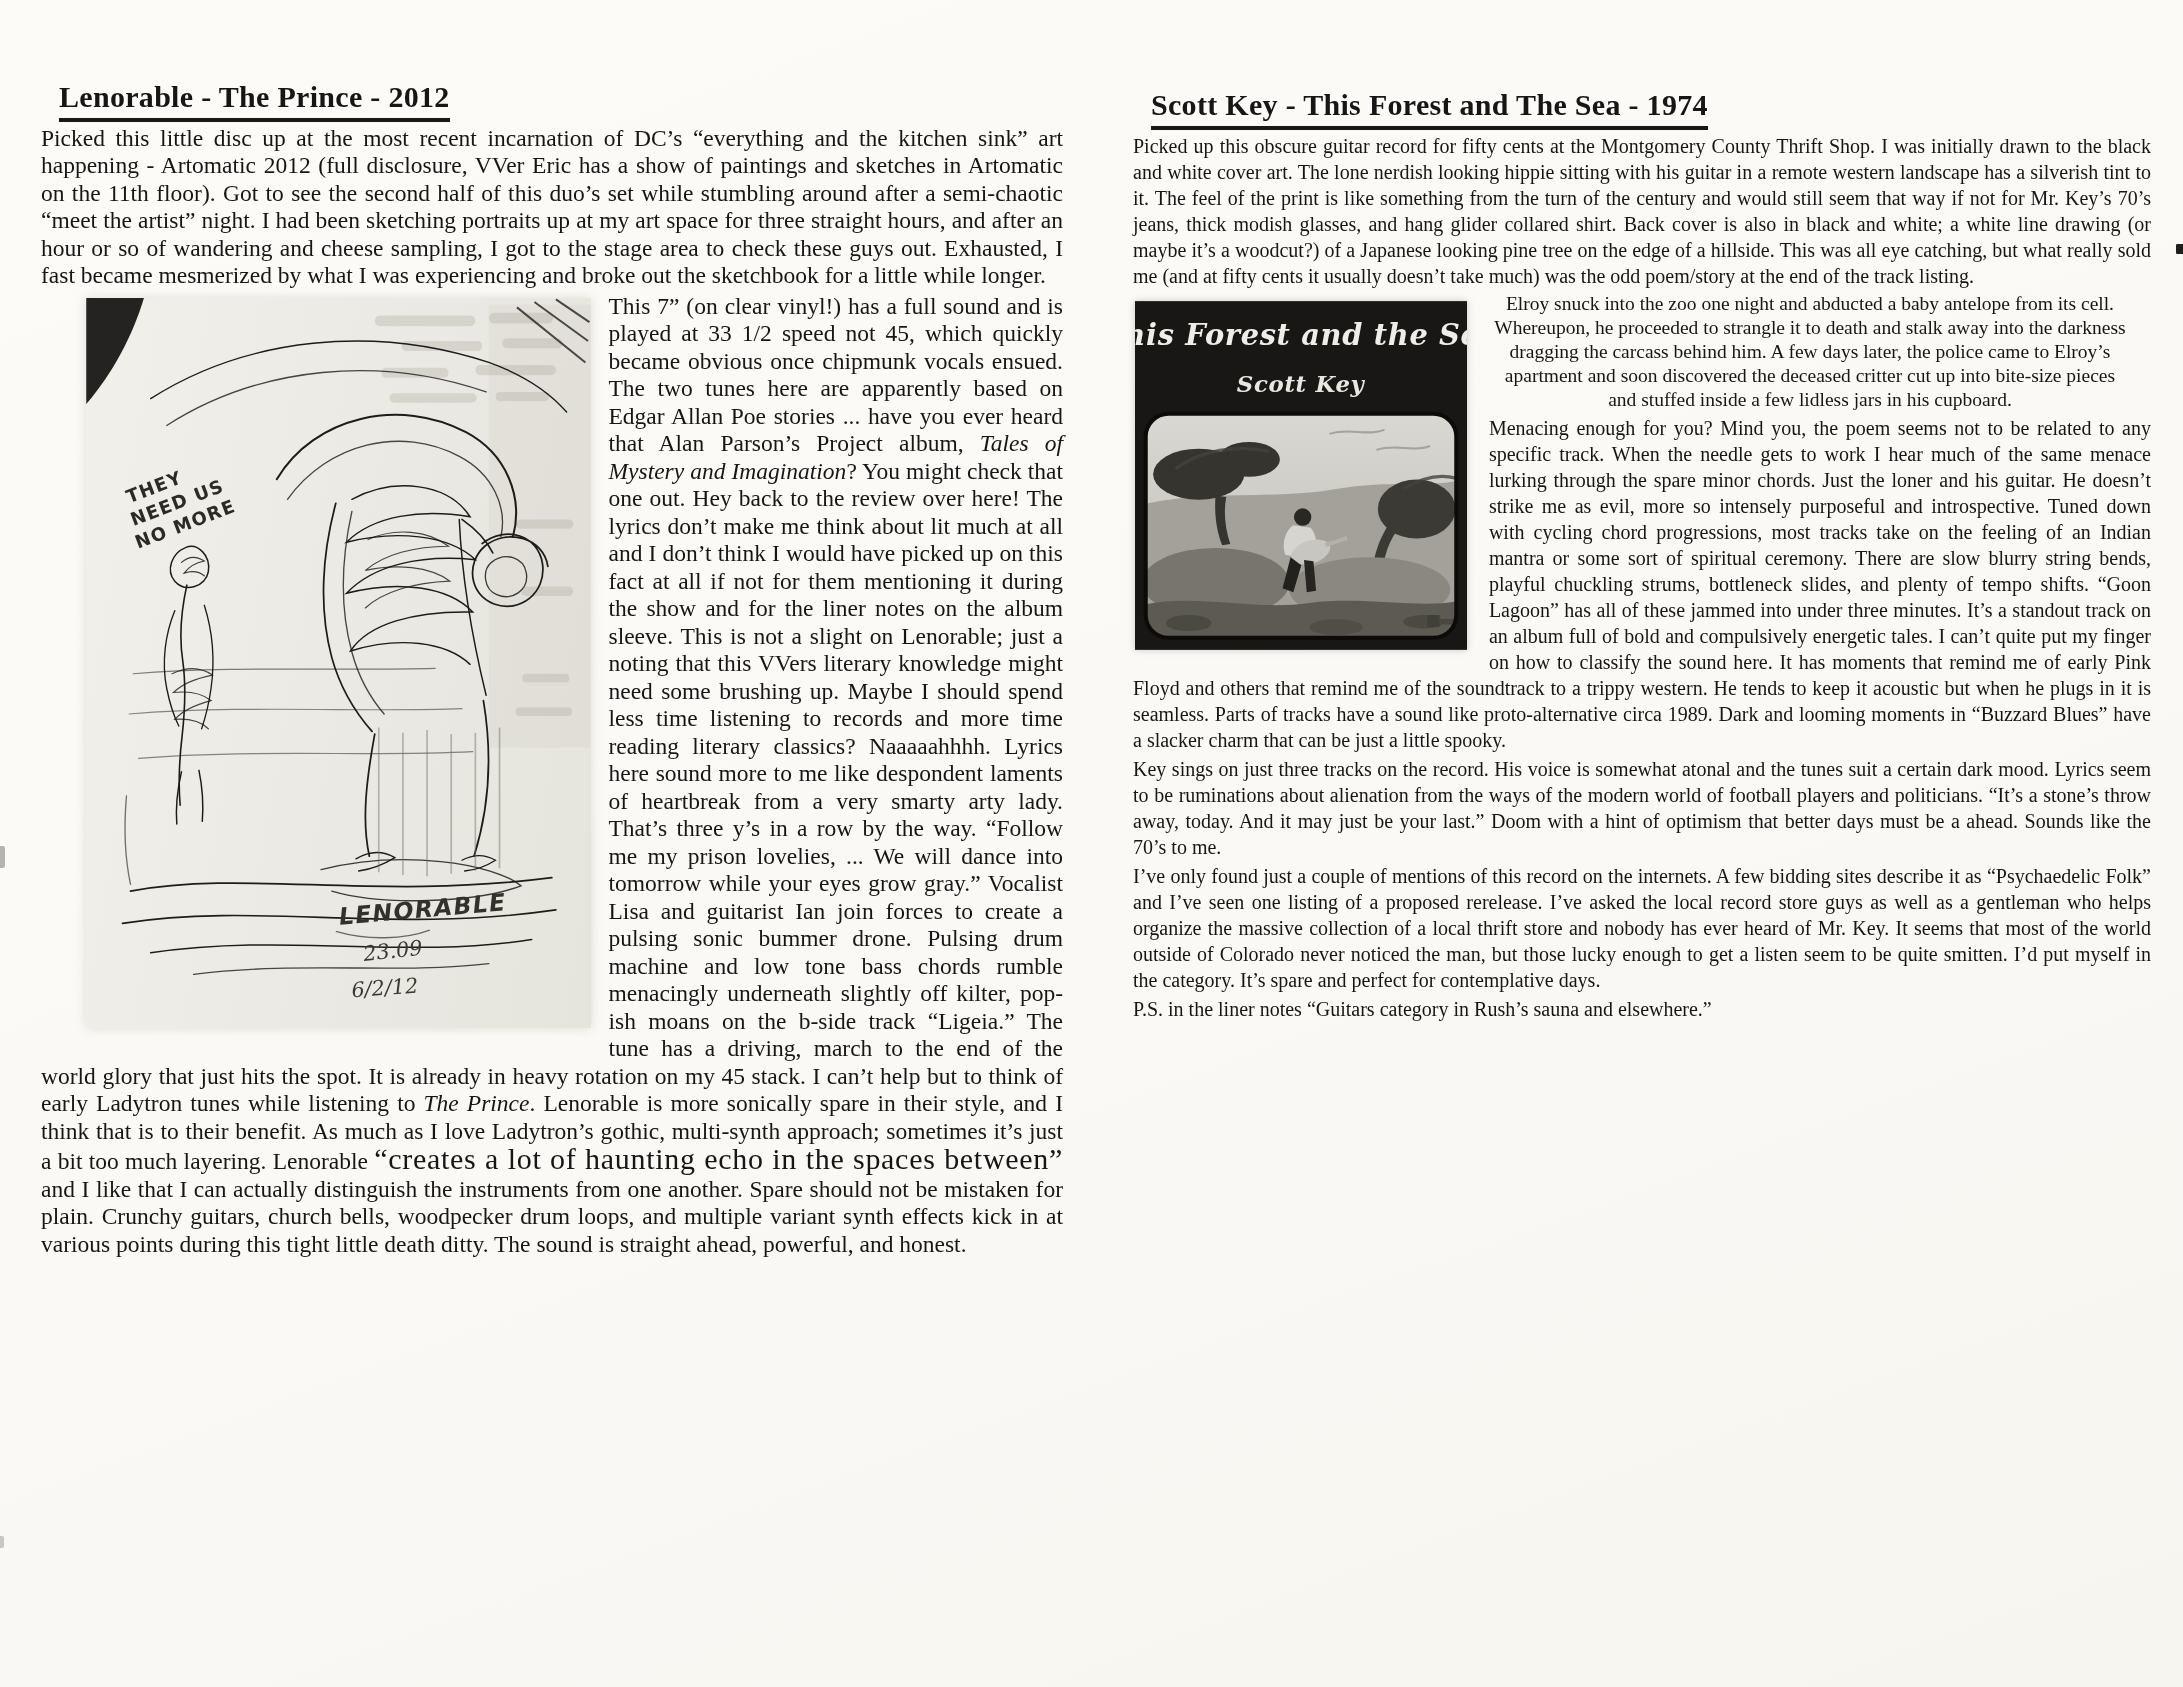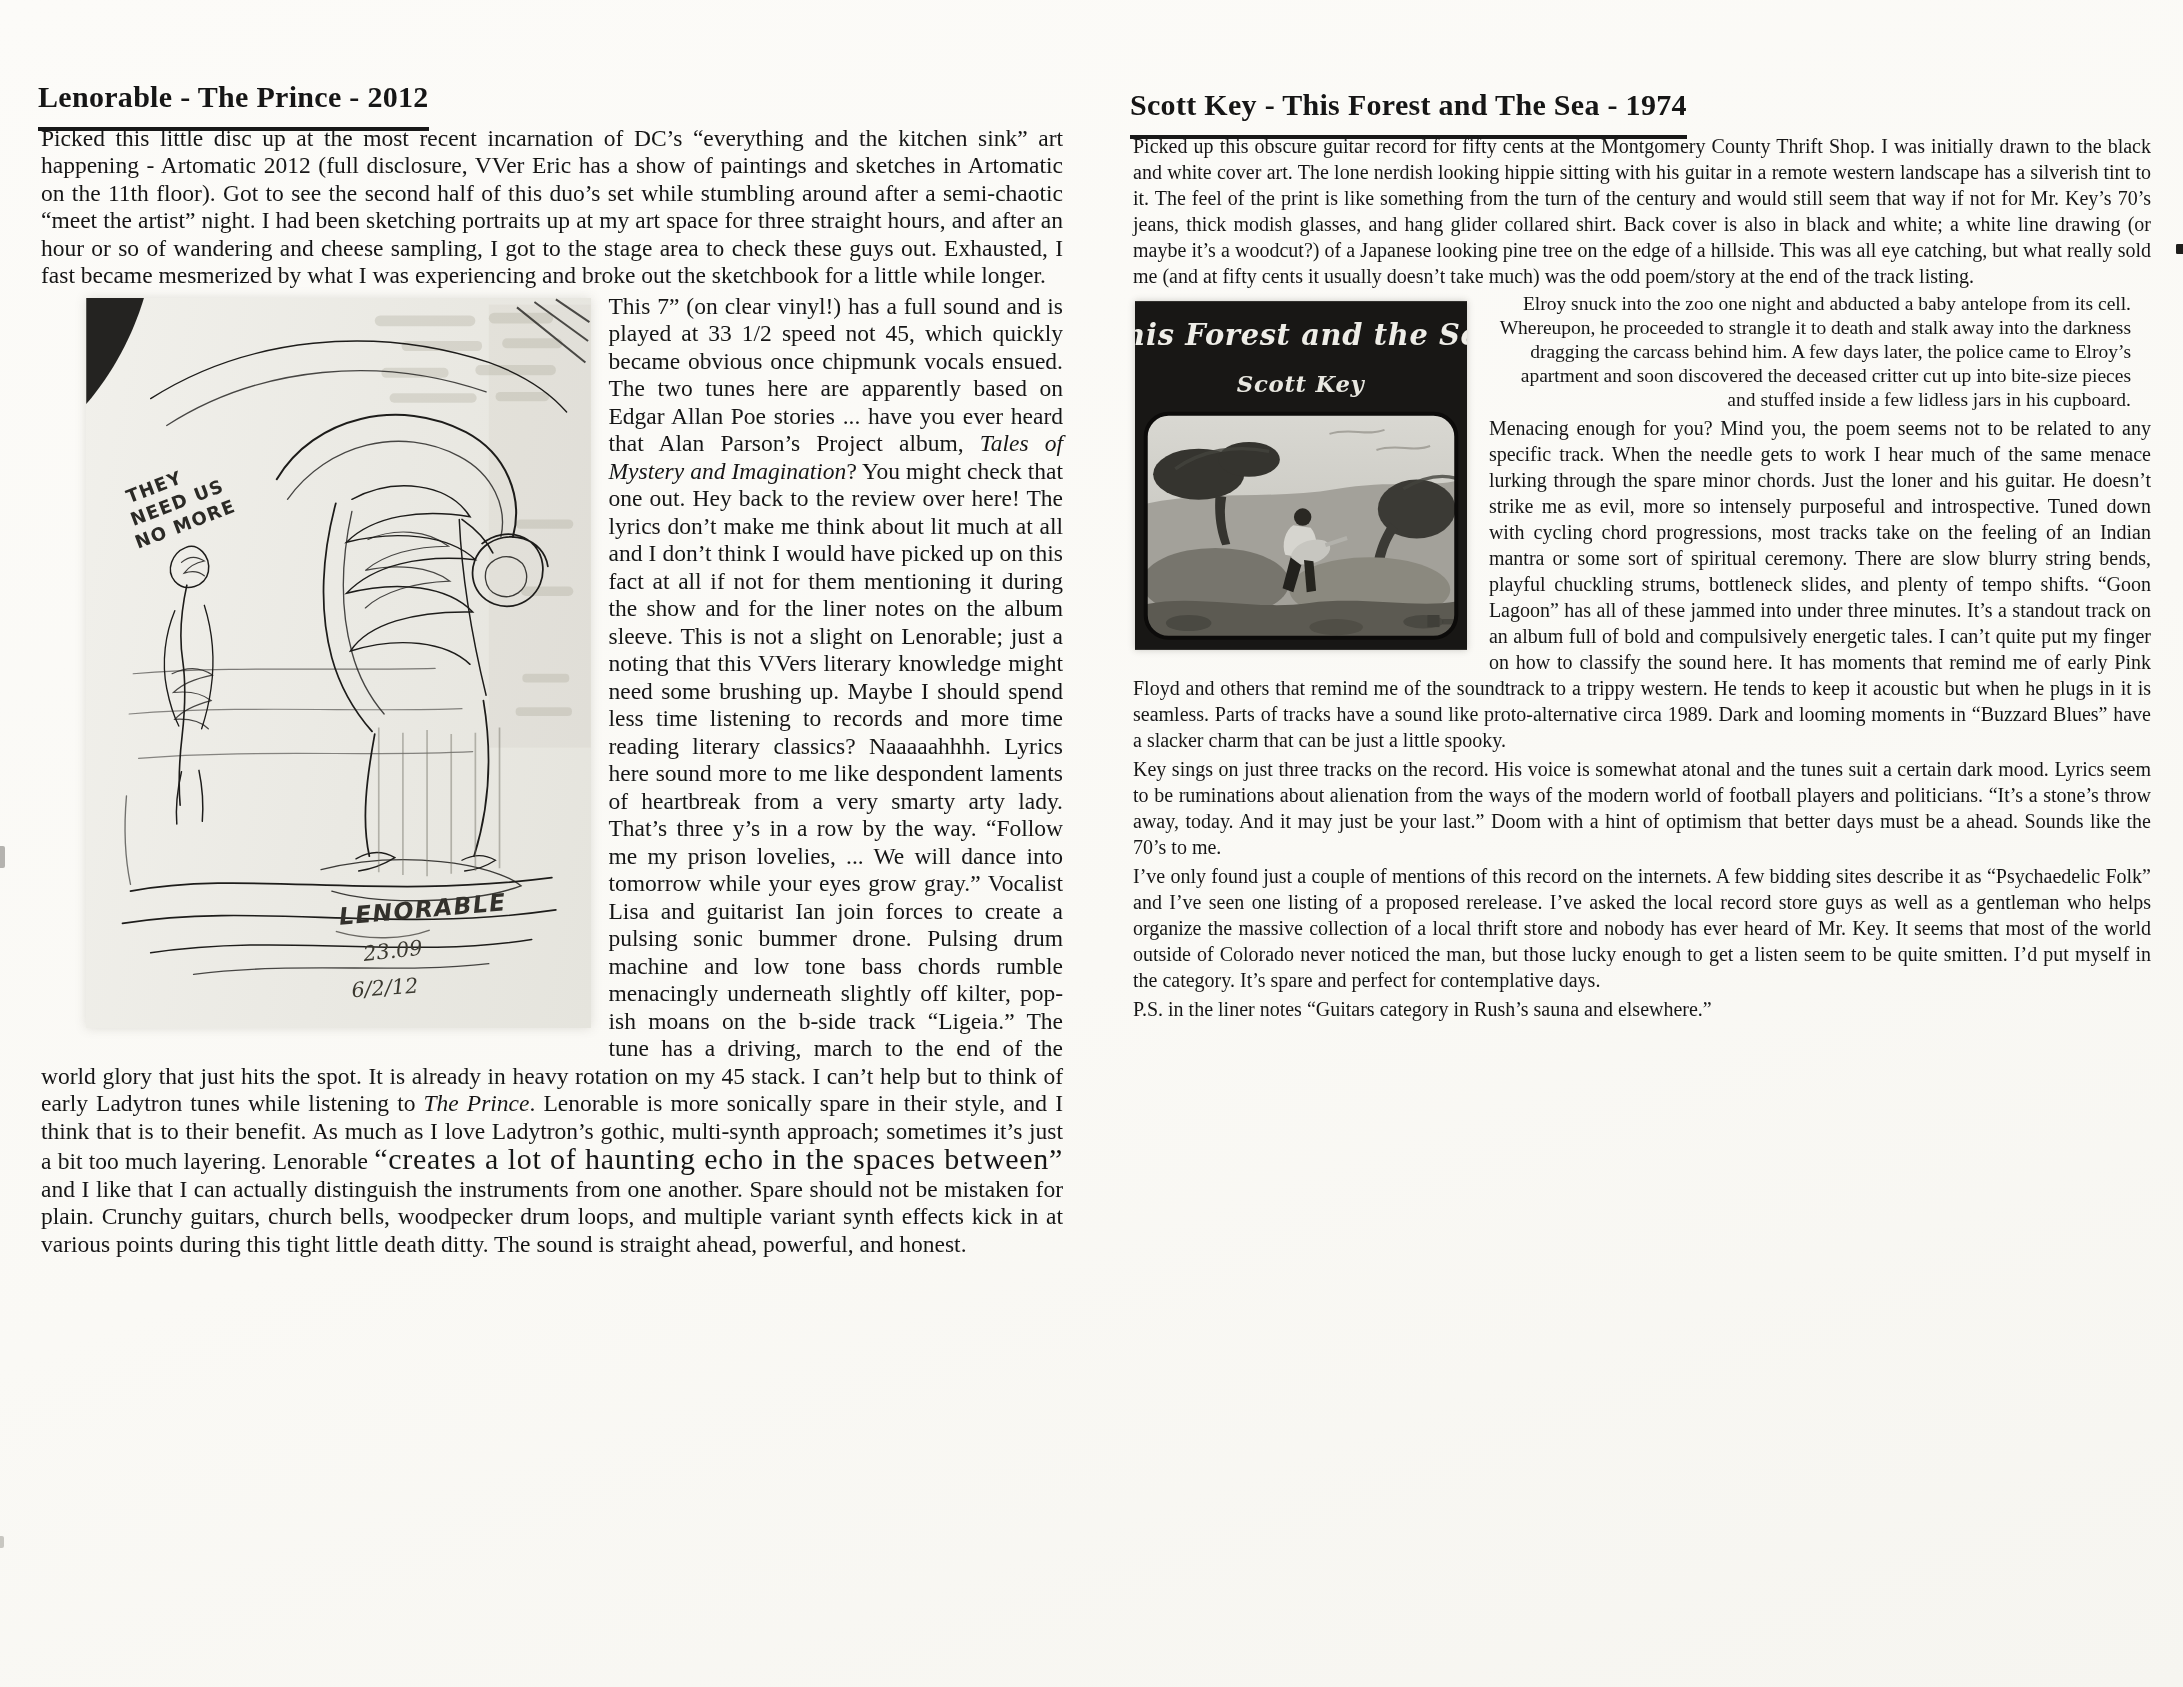--- a/index.html
+++ b/index.html
@@ -13,41 +13,41 @@
   }
   .page {
     position:absolute; inset:0;
     background:linear-gradient(160deg,#fcfbf8 0%, #faf9f5 55%, #f6f5f0 100%);
   }
   .article { position:absolute; }
   #left-col  { left:38px;  top:79px; width:1028px; }
   #right-col { left:1130px; top:87px; width:1024px; }
 
   h1.title { font-size:30px; line-height:35px; margin:0 0 10.7px 0; font-weight:bold; letter-spacing:0.3px; }
-  h1 .u { border-bottom:4px solid #181818; padding-bottom:14px; }
+  h1 .u { border-bottom:4px solid #181818; padding-bottom:5px;margin-left:21px; }
 
   p.body { font-size:23.5px; line-height:27.5px; text-align:justify; margin:3px; }
   #right-col p.body { font-size:20px; line-height:26px; }
 
   .it  { font-style:italic; }
   .bigq { font-size:30px; letter-spacing:0.7px; }
 
   .sketch-float {
     float:left; width:505px; height:730px;
     margin:5.4px 17.5px 12px 48px;
     background:linear-gradient(100deg,#f1f0eb 0%, #eae9e3 55%, #e5e4dd 100%);
     box-shadow:0 0 10.7px rgba(95,90,75,.18);
   }
   .cover-float {
     float:left; width:332px; height:349px;
     margin:9.4px 21.5px 12px 5.4px;
     box-shadow:0 0 6.7px rgba(60,58,50,.25);
   }
   .poem {
-    font-size:19.5px; line-height:24px; text-align:right;
+    font-size:19.5px; line-height:24px; text-align:center;
     margin:2.7px 23px 0 9.4px;
   }
   .after-poem { margin-top:10.7px; }
   .gap { margin-top:26px; }
 
   .speck { position:absolute; }
   #speck-right { right:0; top:244px; width:7.4px; height:10px; background:#1e1e1c; border-radius:1.3px 0 0 1.3px; }
   #speck-left1 { left:0; top:846px; width:4.7px; height:21.5px; background:#8f8e88; opacity:.65; border-radius:0 2px 2px 0; }
   #speck-left2 { left:0; top:1536px; width:4px; height:12px; background:#a09f98; opacity:.55; border-radius:0 2px 2px 0; }
 

